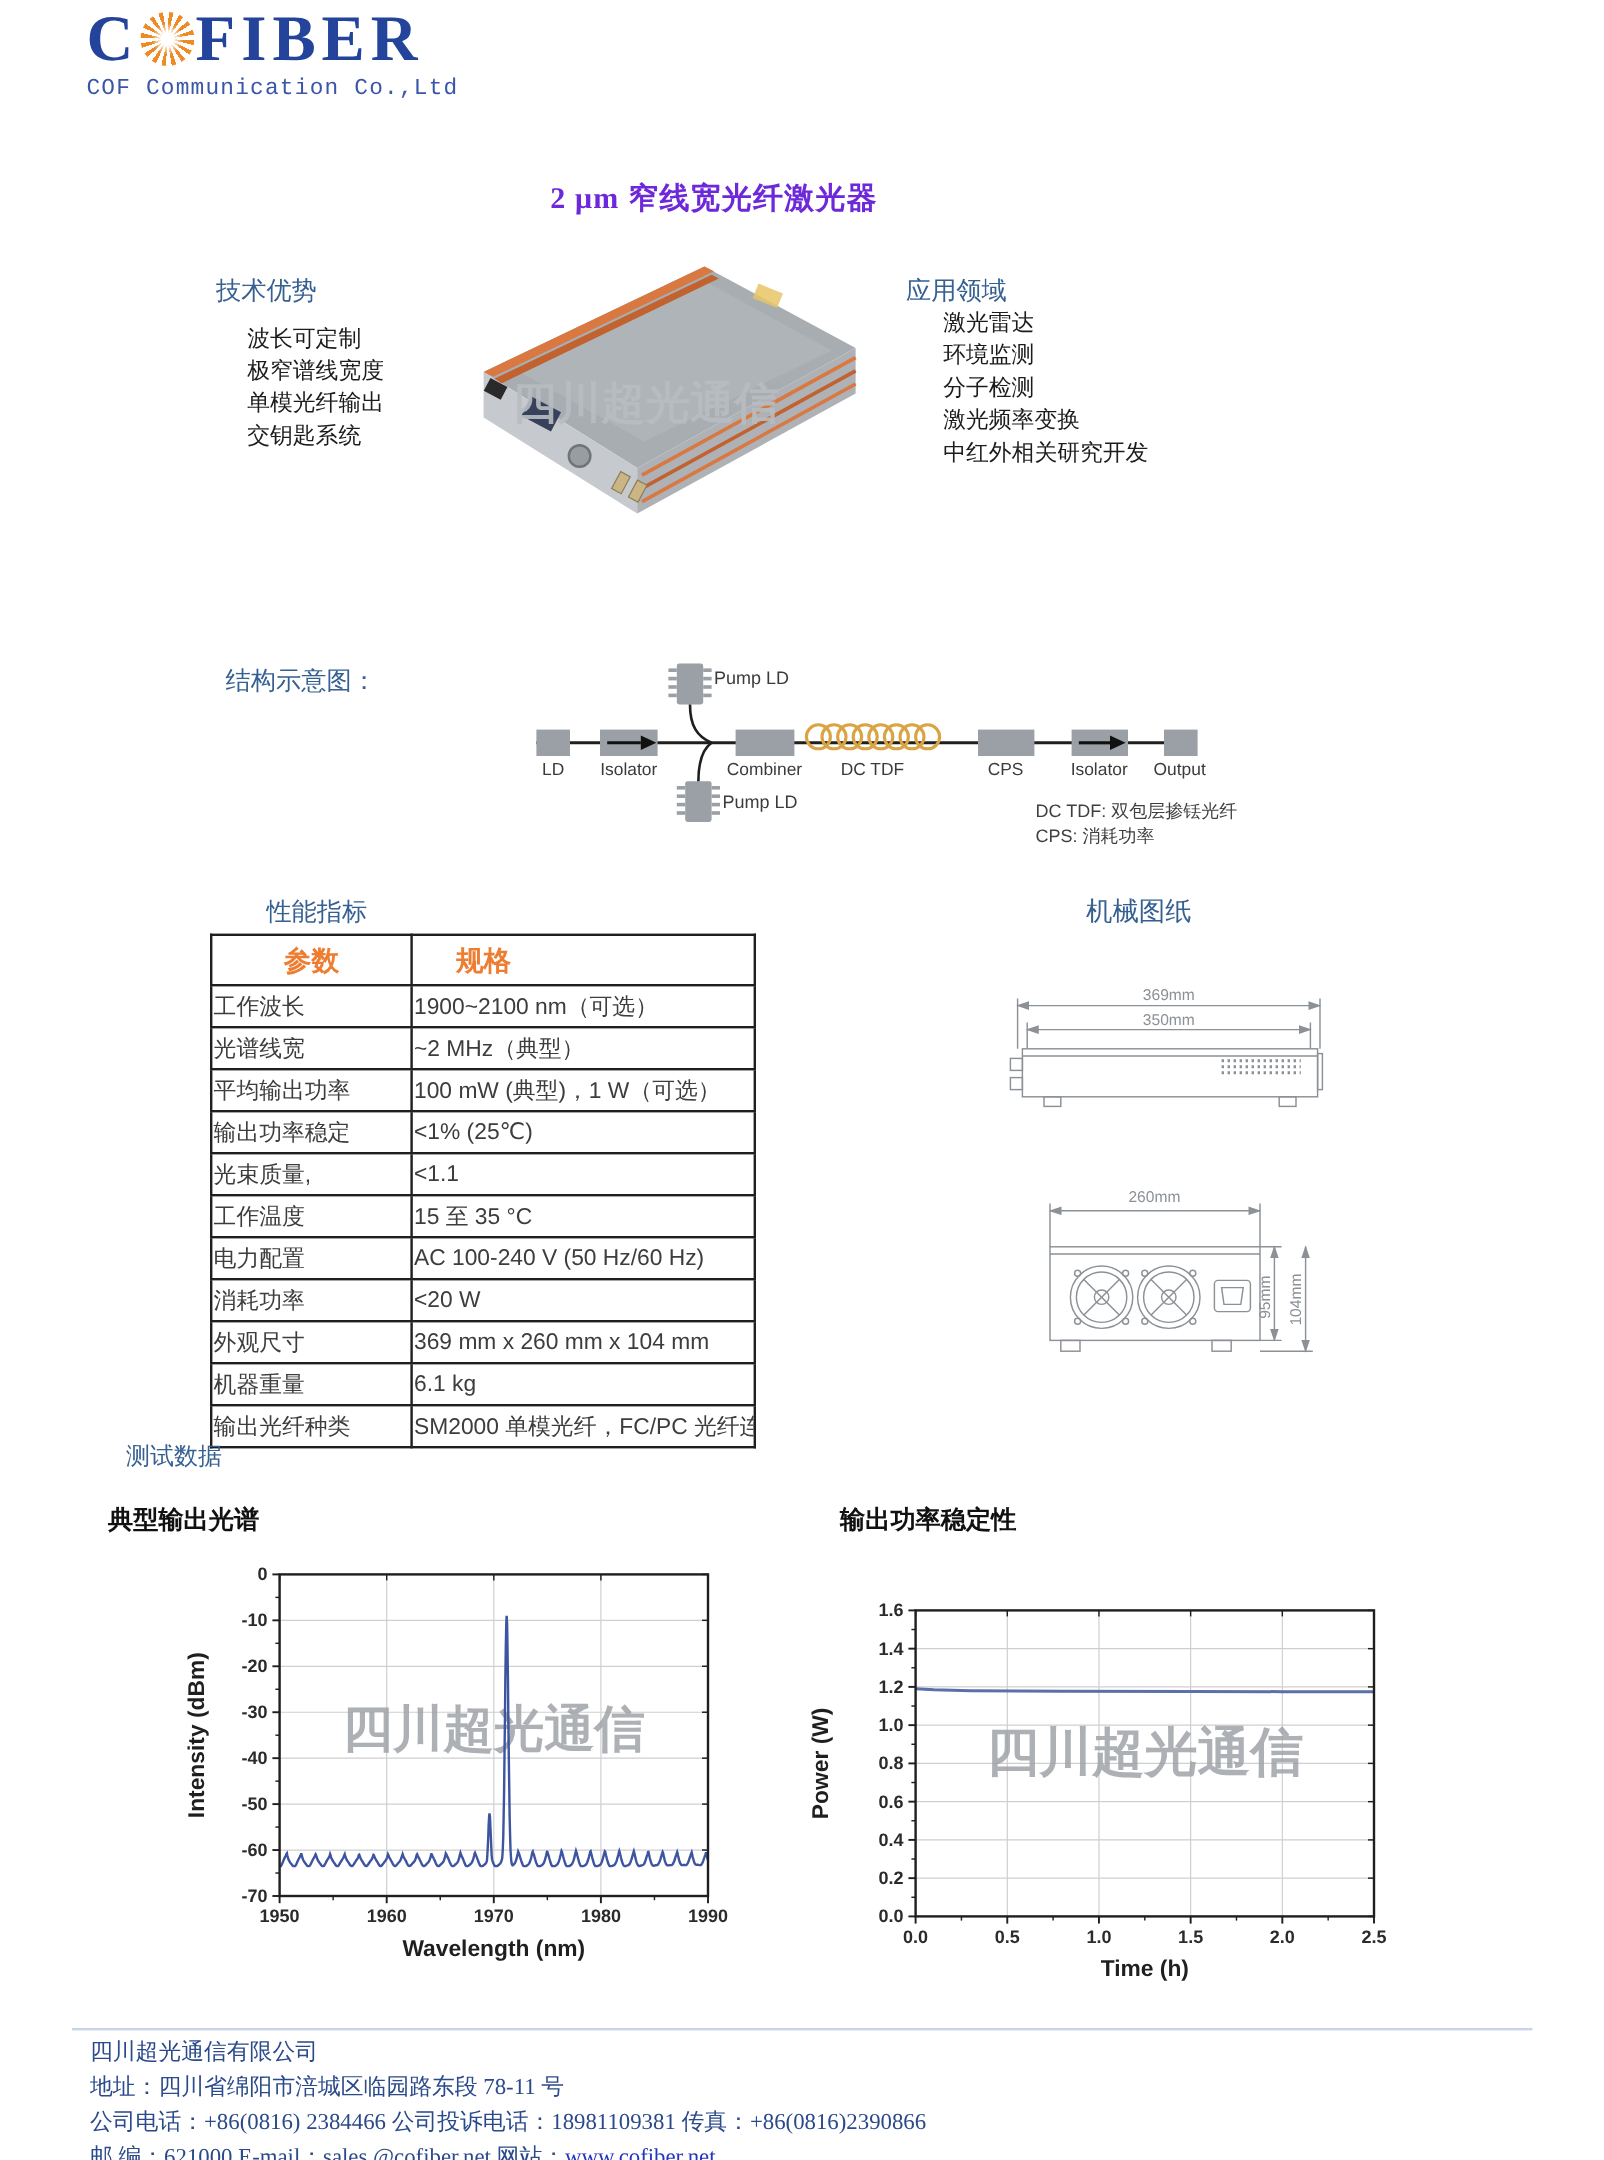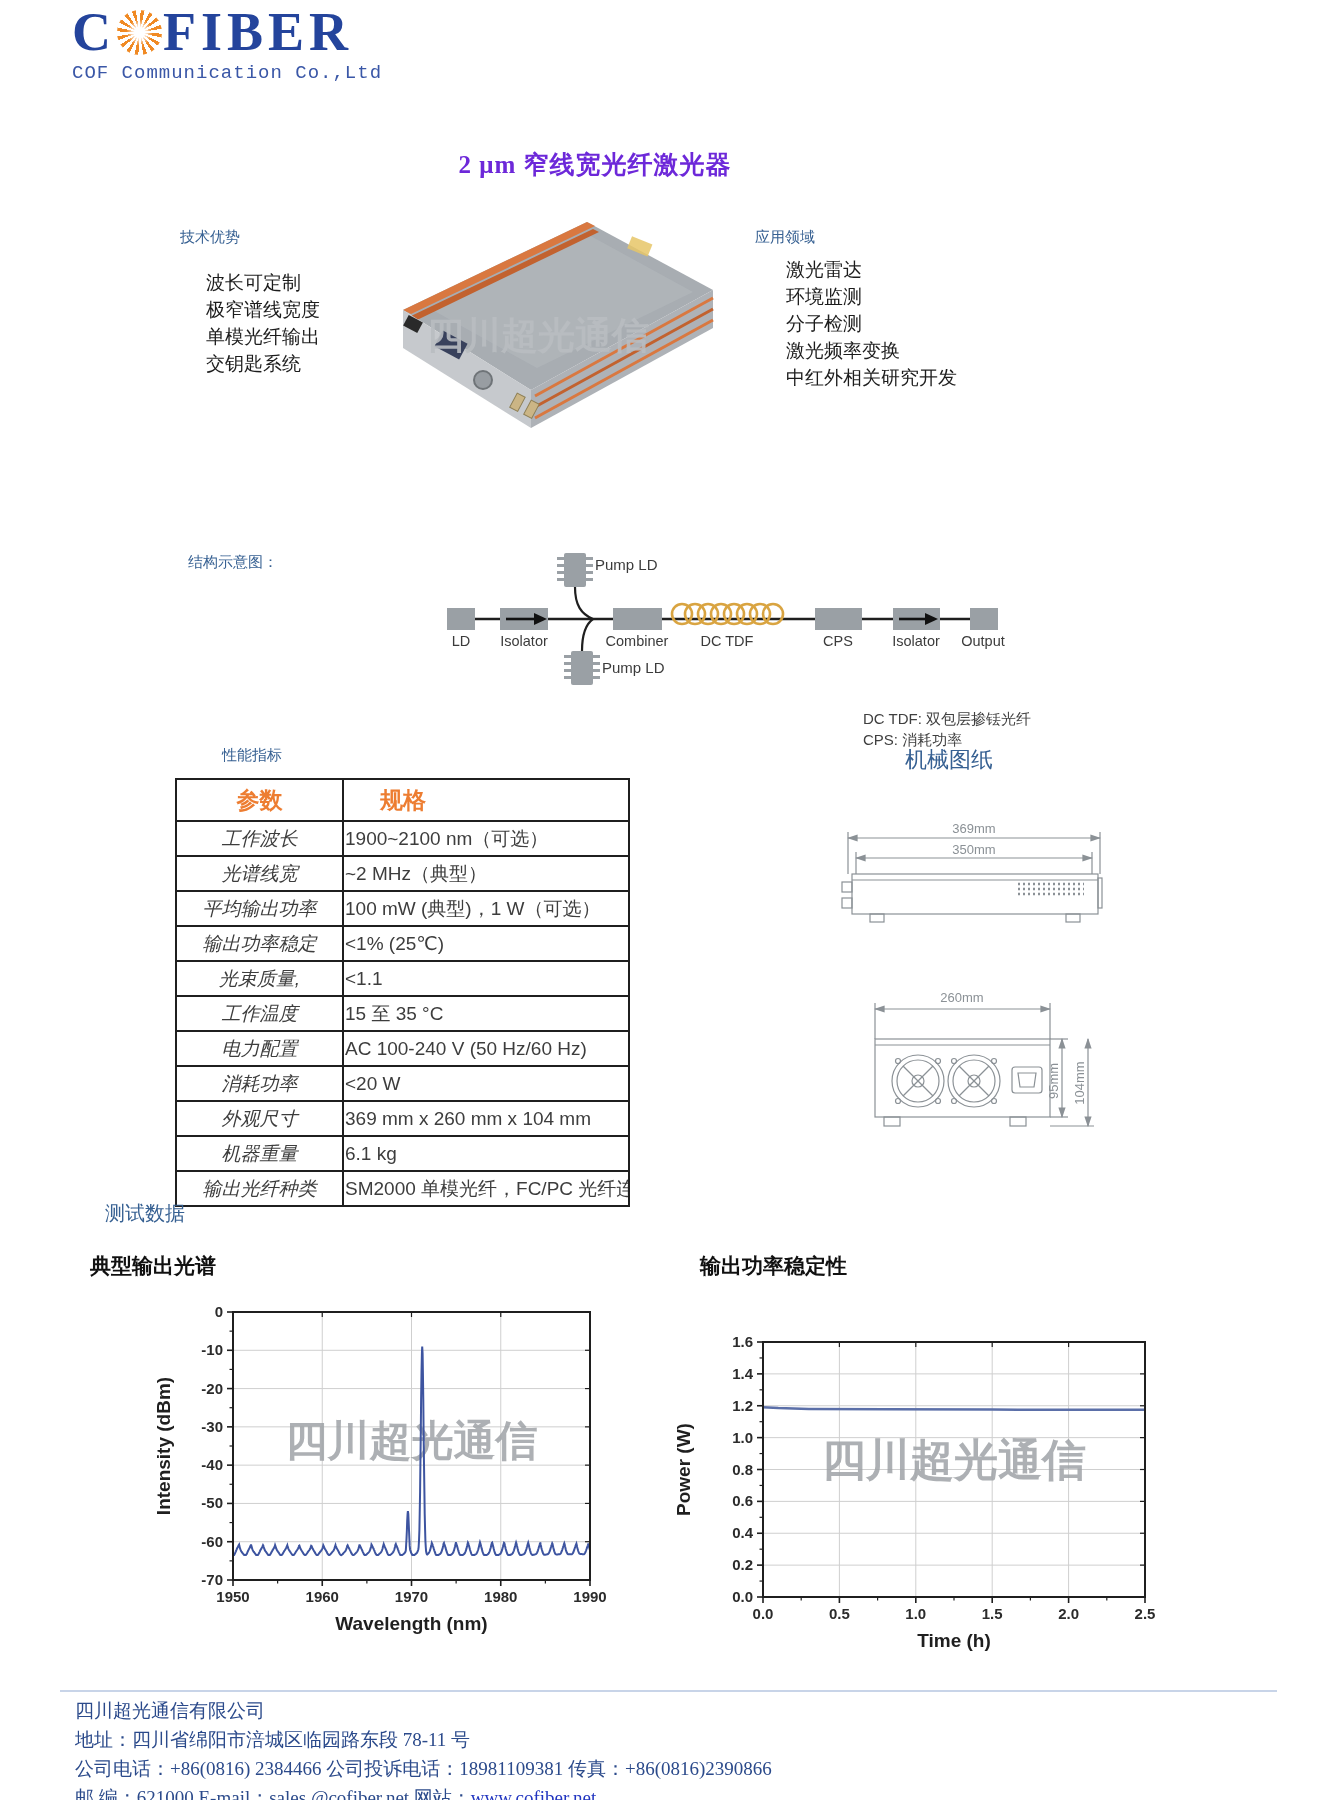--- a/index.html
+++ b/index.html
@@ -12,32 +12,32 @@
             font-weight:bold;font-size:54px;color:#24449C;letter-spacing:5px;line-height:56px;}
   .sunburst{width:45px;height:45px;border-radius:50%;display:inline-block;margin:0 1px;
             background:radial-gradient(circle at 50% 50%, #ffffff 0 5px, rgba(255,255,255,0) 13px),
                        repeating-conic-gradient(from 3deg,#F08A24 0 10deg,#ffffff 10deg 22.5deg);}
   #logo-sub{font-family:"Liberation Mono","DejaVu Sans Mono",monospace;font-weight:normal;
             font-size:19px;color:#3A57A7;letter-spacing:1px;margin-top:2px;}
   
   #doc-title{left:170px;top:148px;width:850px;text-align:center;
              font-family:"Liberation Serif","DejaVu Serif",serif;font-weight:bold;
              font-size:25px;color:#6d28d9;letter-spacing:1px;}
-  .sec-head{color:#366092;font-family:"Liberation Serif","DejaVu Serif",serif;font-size:15px;}
+  .sec-head{color:#366092;font-family:"Liberation Serif","DejaVu Serif",serif;font-size:21px;}
   .cjk-list{font-family:"Liberation Serif","DejaVu Serif",serif;font-size:19px;color:#1c1c1c;line-height:27px;}
   
-  #diagram-notes{left:863px;top:666px;font-size:15px;color:#3f3f3f;line-height:21px;margin-top:42px;}
+  #diagram-notes{left:863px;top:666px;font-size:15px;color:#3f3f3f;line-height:21px;}
   
   #spec-table{position:absolute;left:175px;top:778px;border-collapse:collapse;table-layout:fixed;width:455px;}
   #spec-table th,#spec-table td{border:2px solid #1f1f1f;white-space:nowrap;overflow:hidden;}
   #spec-table th{height:38px;font-size:23px;color:#ED7D31;font-weight:bold;}
   #spec-table th.c1{width:163px;text-align:center;}
   #spec-table th.c2{text-align:left;padding-left:36px;}
   #spec-table td{height:31px;font-size:19px;color:#3d3d3d;}
-  #spec-table td.p{text-align:center;font-style:italic;}
+  #spec-table td.p{text-align:left;}
   #spec-table td.v{text-align:left;}
   
   .chart-title{font-family:"Liberation Serif","DejaVu Serif",serif;font-weight:600;font-size:21px;color:#111;text-align:left;}
   
   #footer-rule{left:60px;top:1690px;width:1217px;height:2px;background:#c8d4e8;}
   #footer{left:75px;top:1696px;width:1210px;font-family:"Liberation Serif","DejaVu Serif",serif;
           font-size:19px;color:#2B4A8B;line-height:29px;}
   #site-link{color:#2135C0;text-decoration:underline;cursor:pointer;}
   svg{position:absolute;}
   svg text{font-family:"Liberation Sans","DejaVu Sans",sans-serif;}

